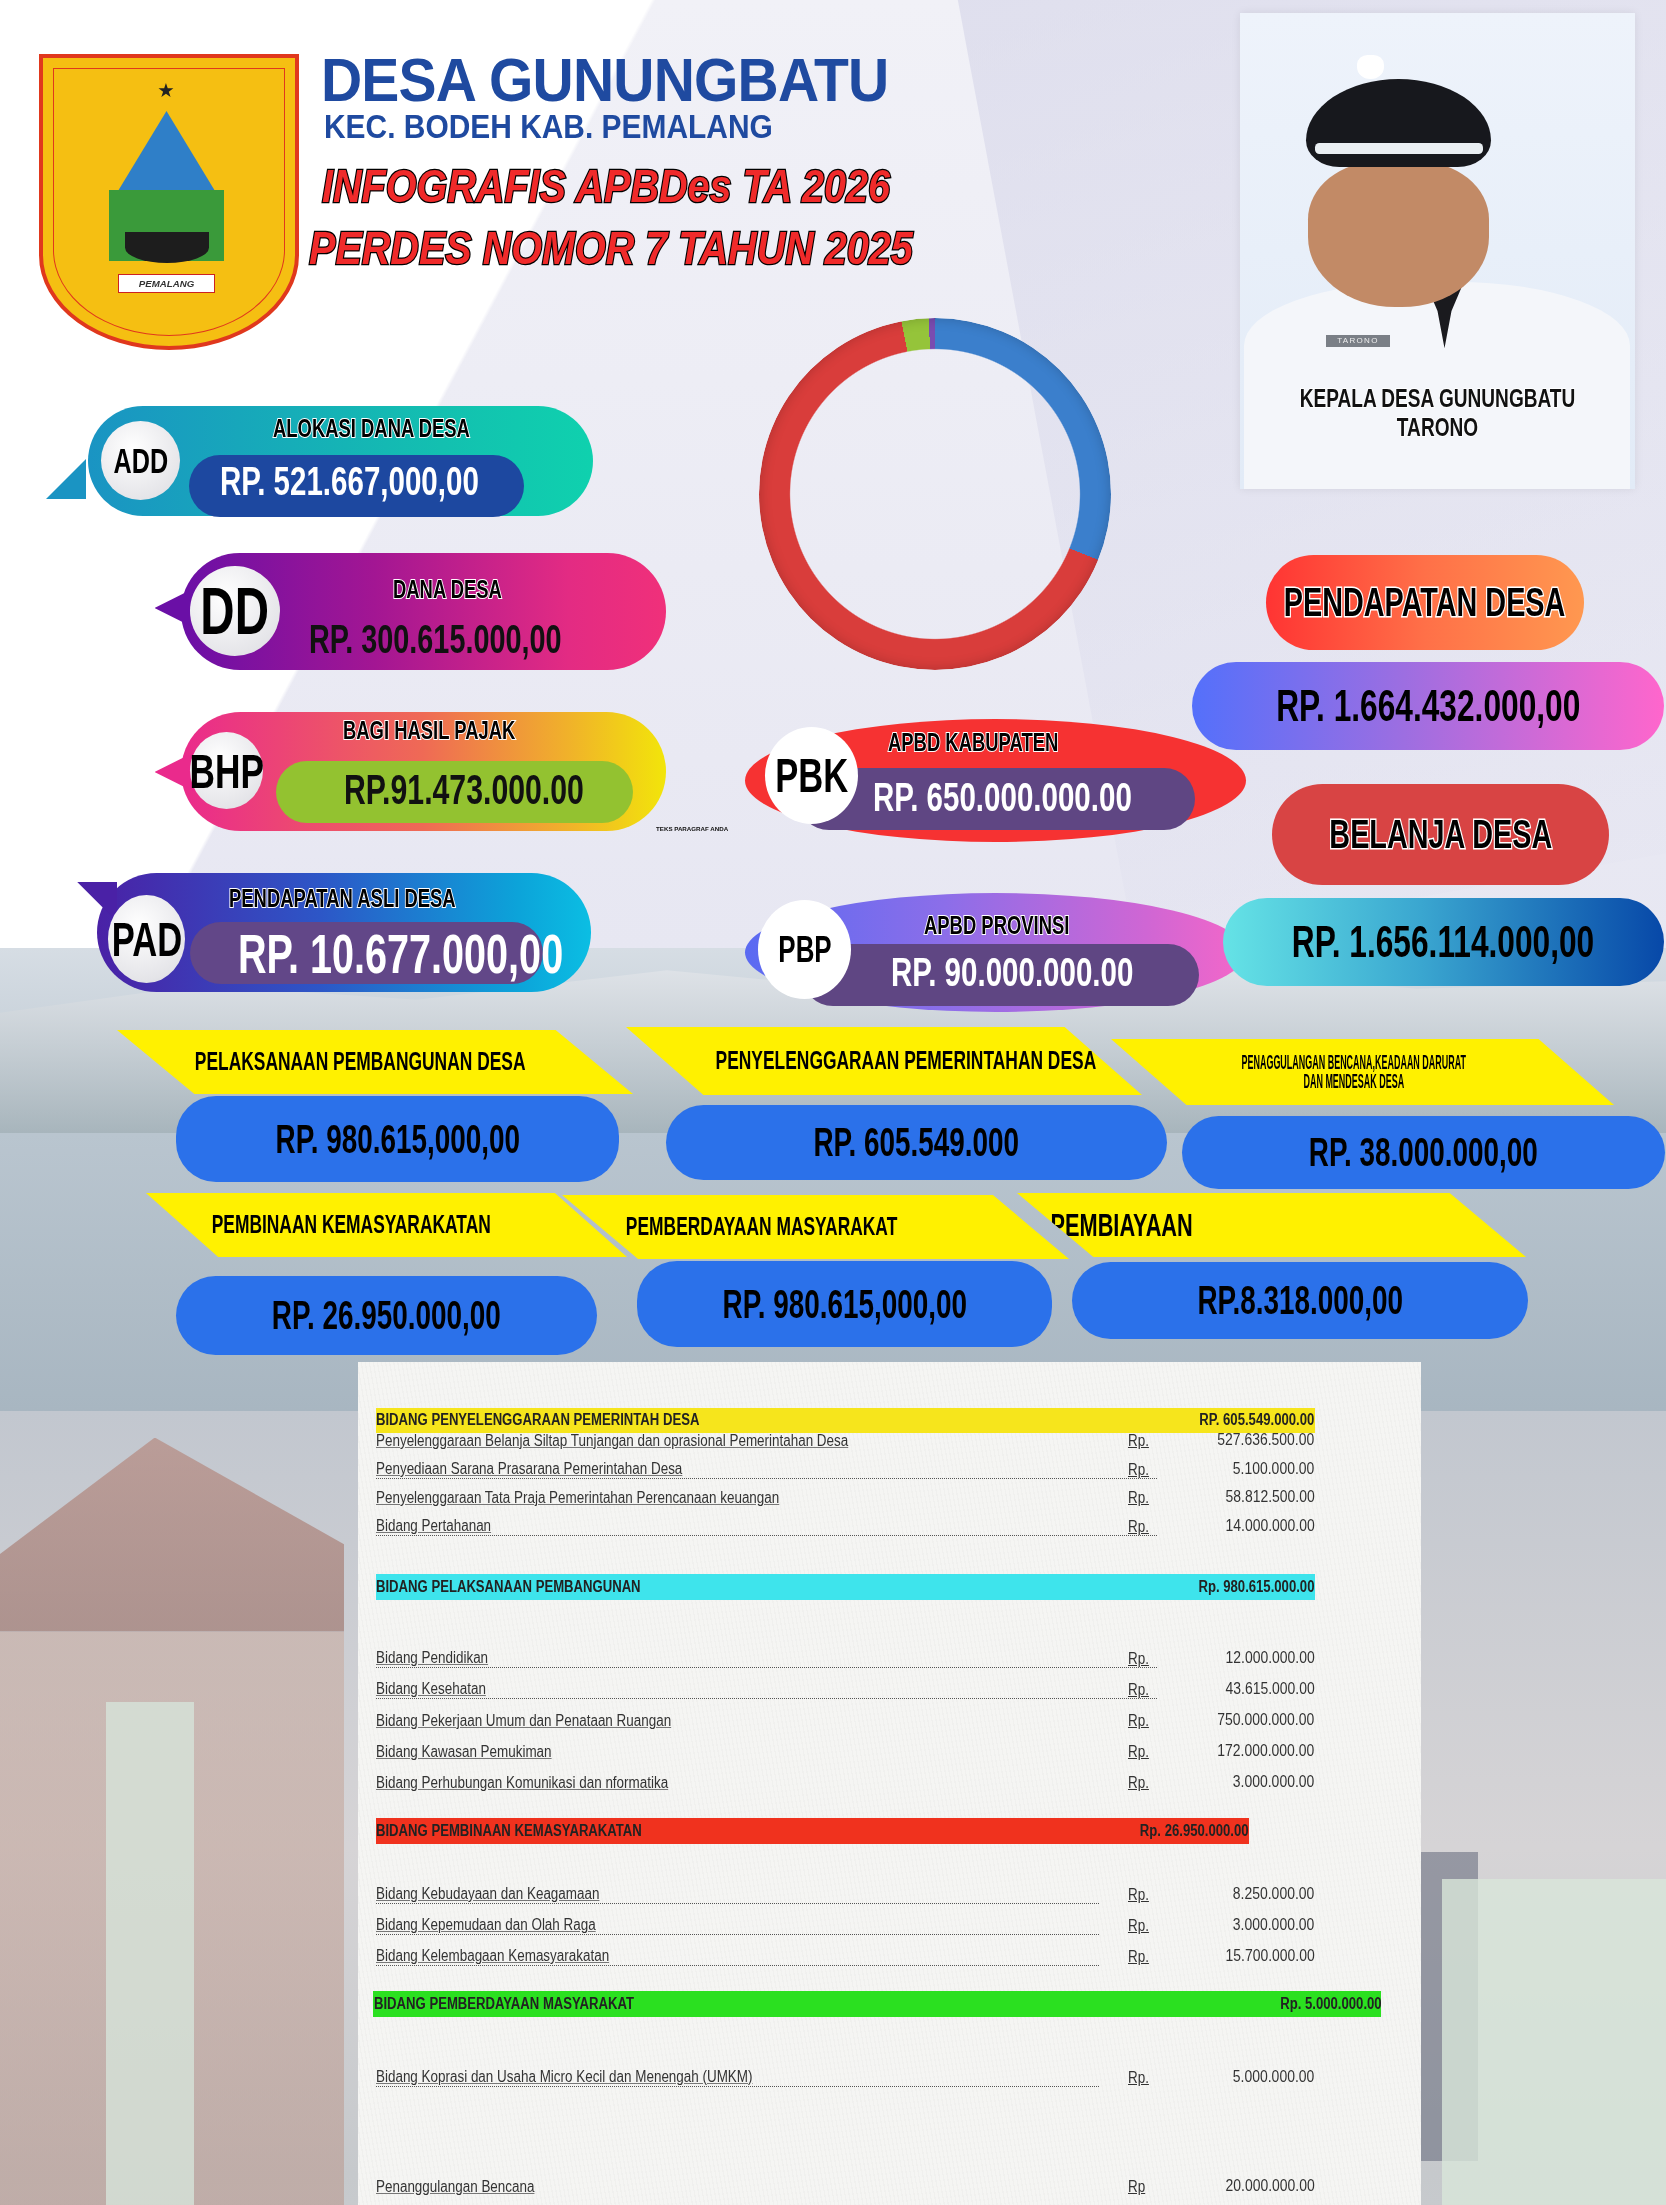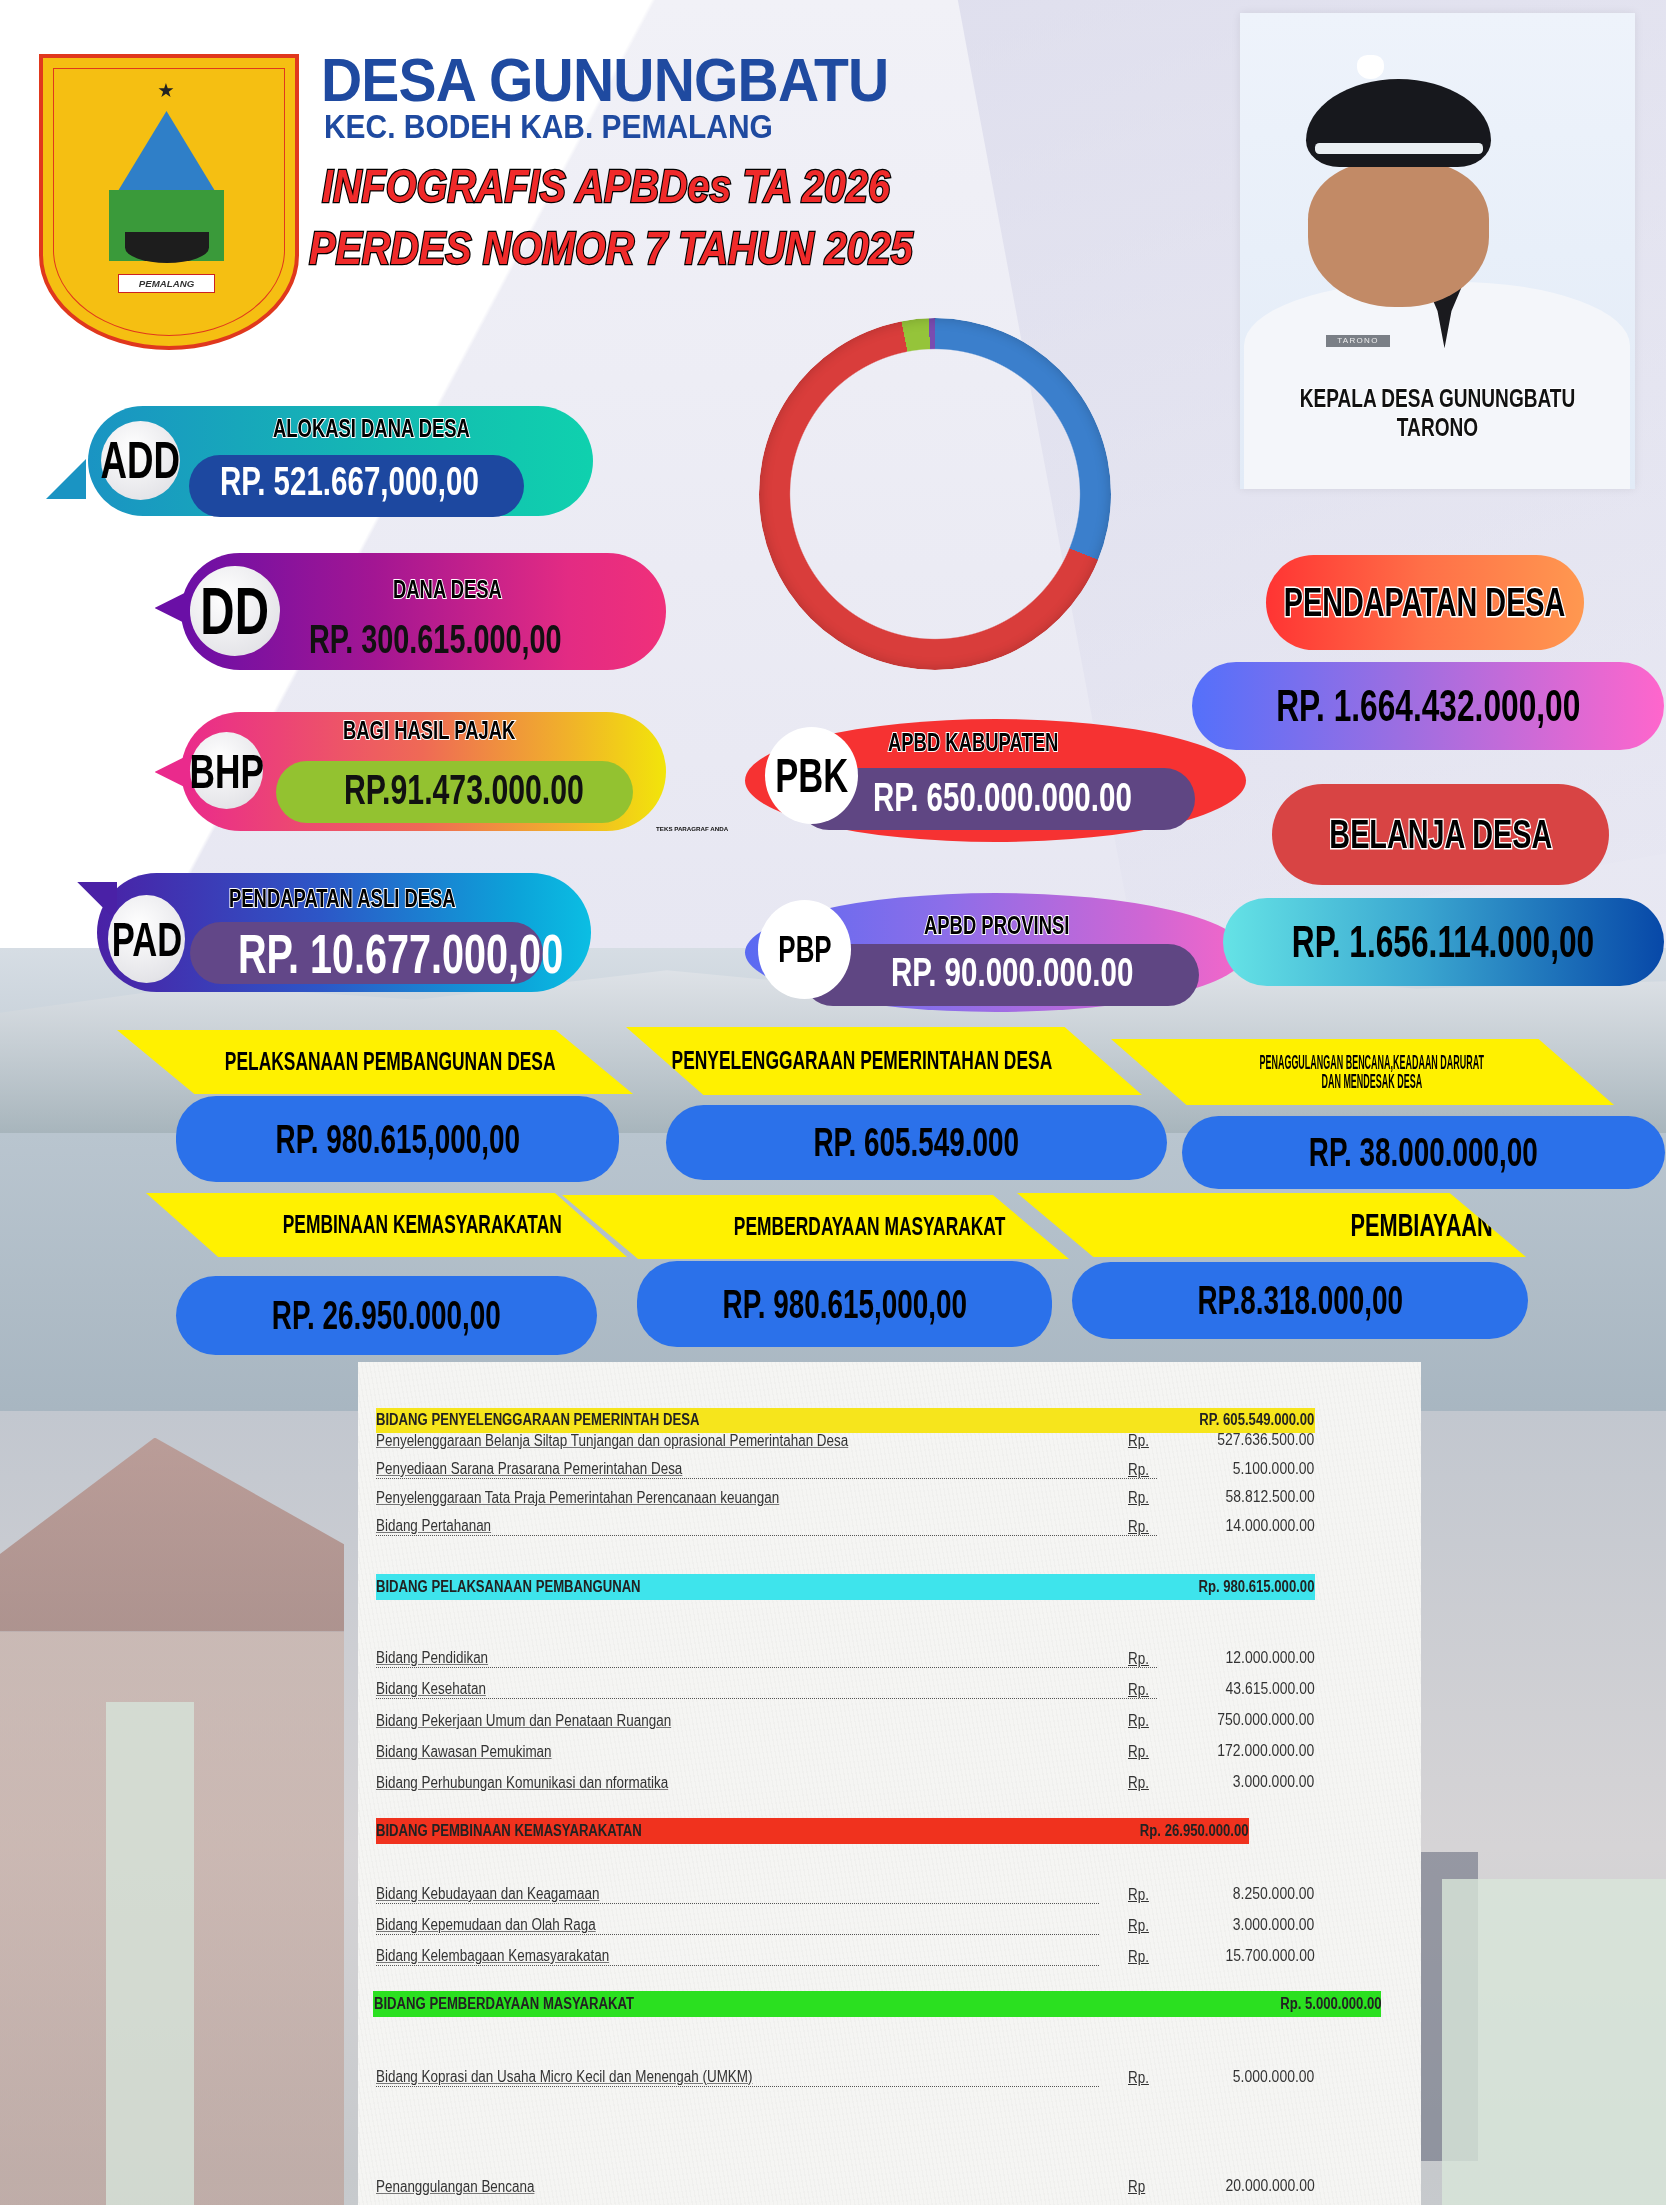--- a/index.html
+++ b/index.html
@@ -176,21 +176,21 @@
     position: absolute; border-radius: 88px;
   }
   .pill-val {
     position: absolute; font-weight: 900; white-space: nowrap;
   }
 
   
   #p-add { left: 88px; top: 406px; width: 505px; height: 110px;
     background: linear-gradient(90deg, #1a94c3 0%, #13c0b0 70%, #0fd1ae 100%); }
   #p-add .tail { left: -42px; top: 53px; background: #1a94c3; clip-path: polygon(100% 0, 100% 100%, 0 100%); }
-  #p-add .badge { left: 13.2px; top: 15.4px; width: 79px; height: 79px; font-size: 51px; }
+  #p-add .badge { left: 13.2px; top: 15.4px; width: 79px; height: 79px; font-size: 35px; }
   #p-add .pill-label { left: 185px; top: 8px; font-size: 25.6px; }
   #p-add .pill-inner { left: 101px; top: 49px; width: 335px; height: 62px; background: #1d48a0; }
   #p-add .pill-val { left: 132px; top: 52px; font-size: 41px; color: #fff; }
 
   
   #p-dd { left: 181px; top: 553px; width: 485px; height: 117px;
     background: linear-gradient(90deg, #6a0fa6 0%, #a31693 40%, #e32b83 80%, #f0307a 100%); }
   #p-dd .tail { left: -26.5px; top: 35px; background: #6a0fa6; clip-path: polygon(100% 0, 100% 100%, 0 50%); }
   #p-dd .badge { left: 8.8px; top: 13.2px; width: 90px; height: 90px; font-size: 66px; }
   #p-dd .pill-label { left: 212px; top: 22px; font-size: 25.6px; }
@@ -259,21 +259,21 @@
     background: linear-gradient(90deg, #5470fb 0%, #9d6ee1 45%, #ff66cc 100%); }
   #s-pend-val span, #s-bel-val span { font-size: 44px; color: #000; }
   #s-bel-lbl { left: 1272px; top: 784px; width: 337px; height: 101px; background: #d84444; }
   #s-bel-val { left: 1223px; top: 898px; width: 441px; height: 88px;
     background: linear-gradient(90deg, #65e3e6 0%, #3aa6d0 45%, #0748a8 100%); }
 
   
   .cat-banner {
     position: absolute; background: #fff100;
     clip-path: polygon(0 0, 85% 0, 100% 100%, 15% 100%);
-    display: flex; align-items: center; justify-content: flex-end;
+    display: flex; align-items: center; justify-content: flex-start;
   }
   .cat-banner span {
     display: inline-block; font-weight: 900; color: #000; transform: scaleX(0.68); white-space: nowrap;
     text-align: center; line-height: 1.0;
   }
   .cat-value {
     position: absolute; background: #2b71ea; border-radius: 40px;
     display: flex; align-items: center; justify-content: center;
   }
   .cat-value span {

